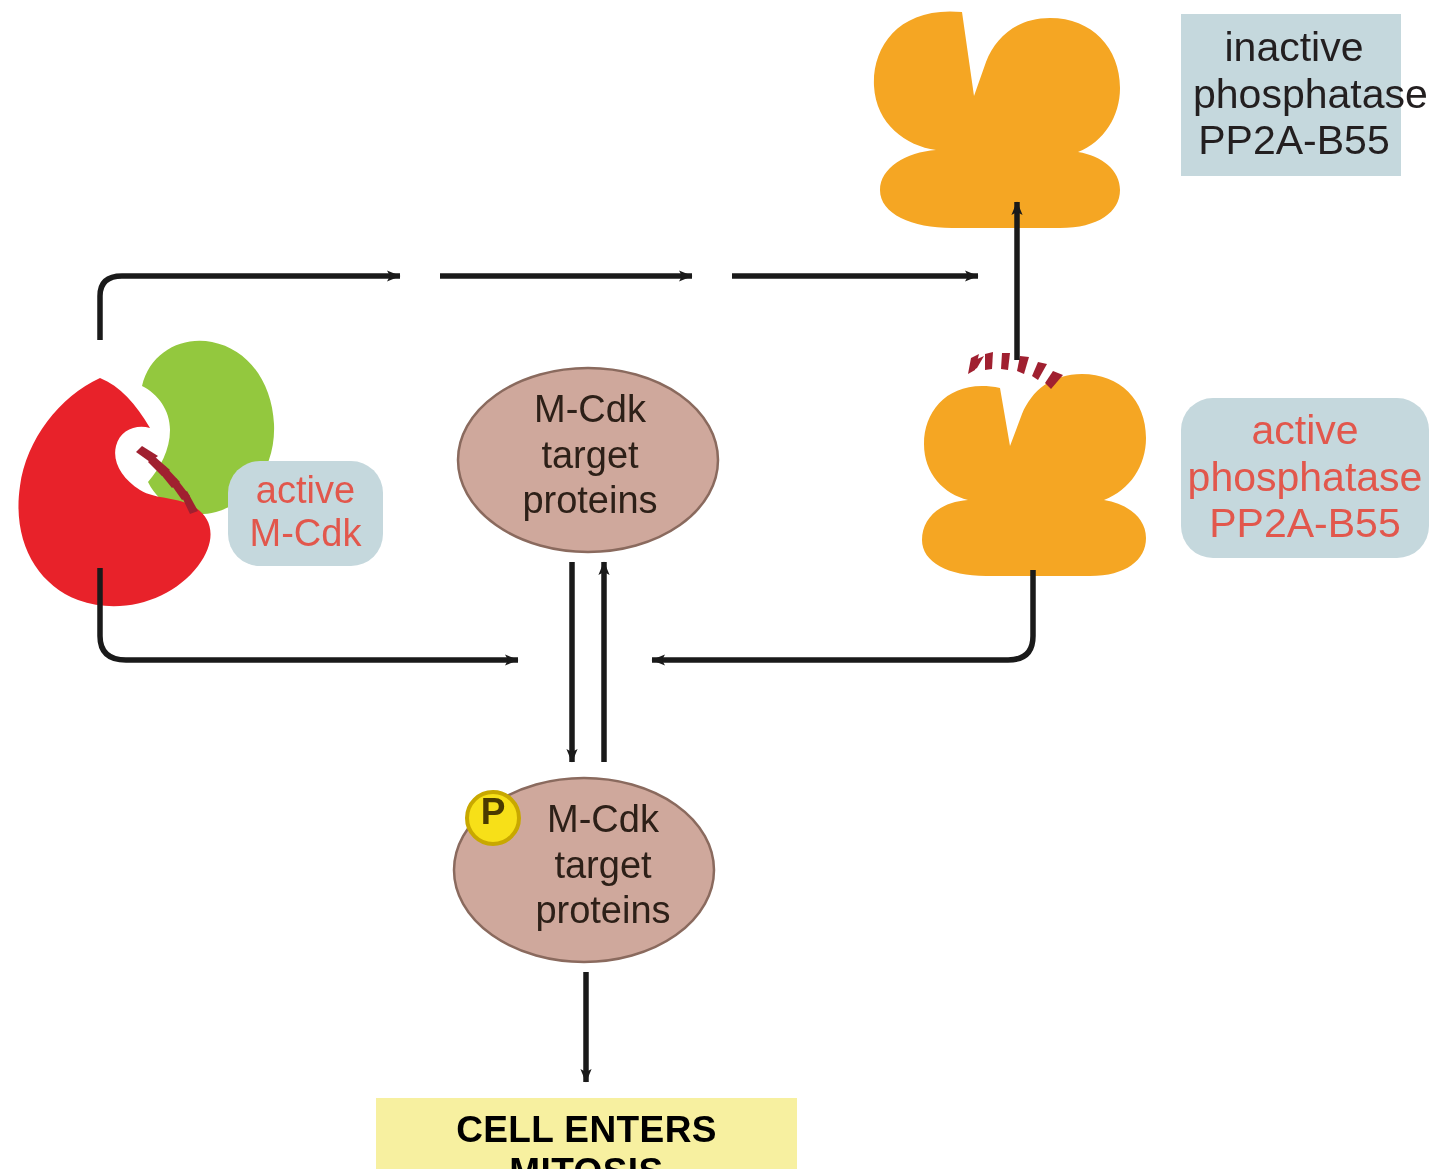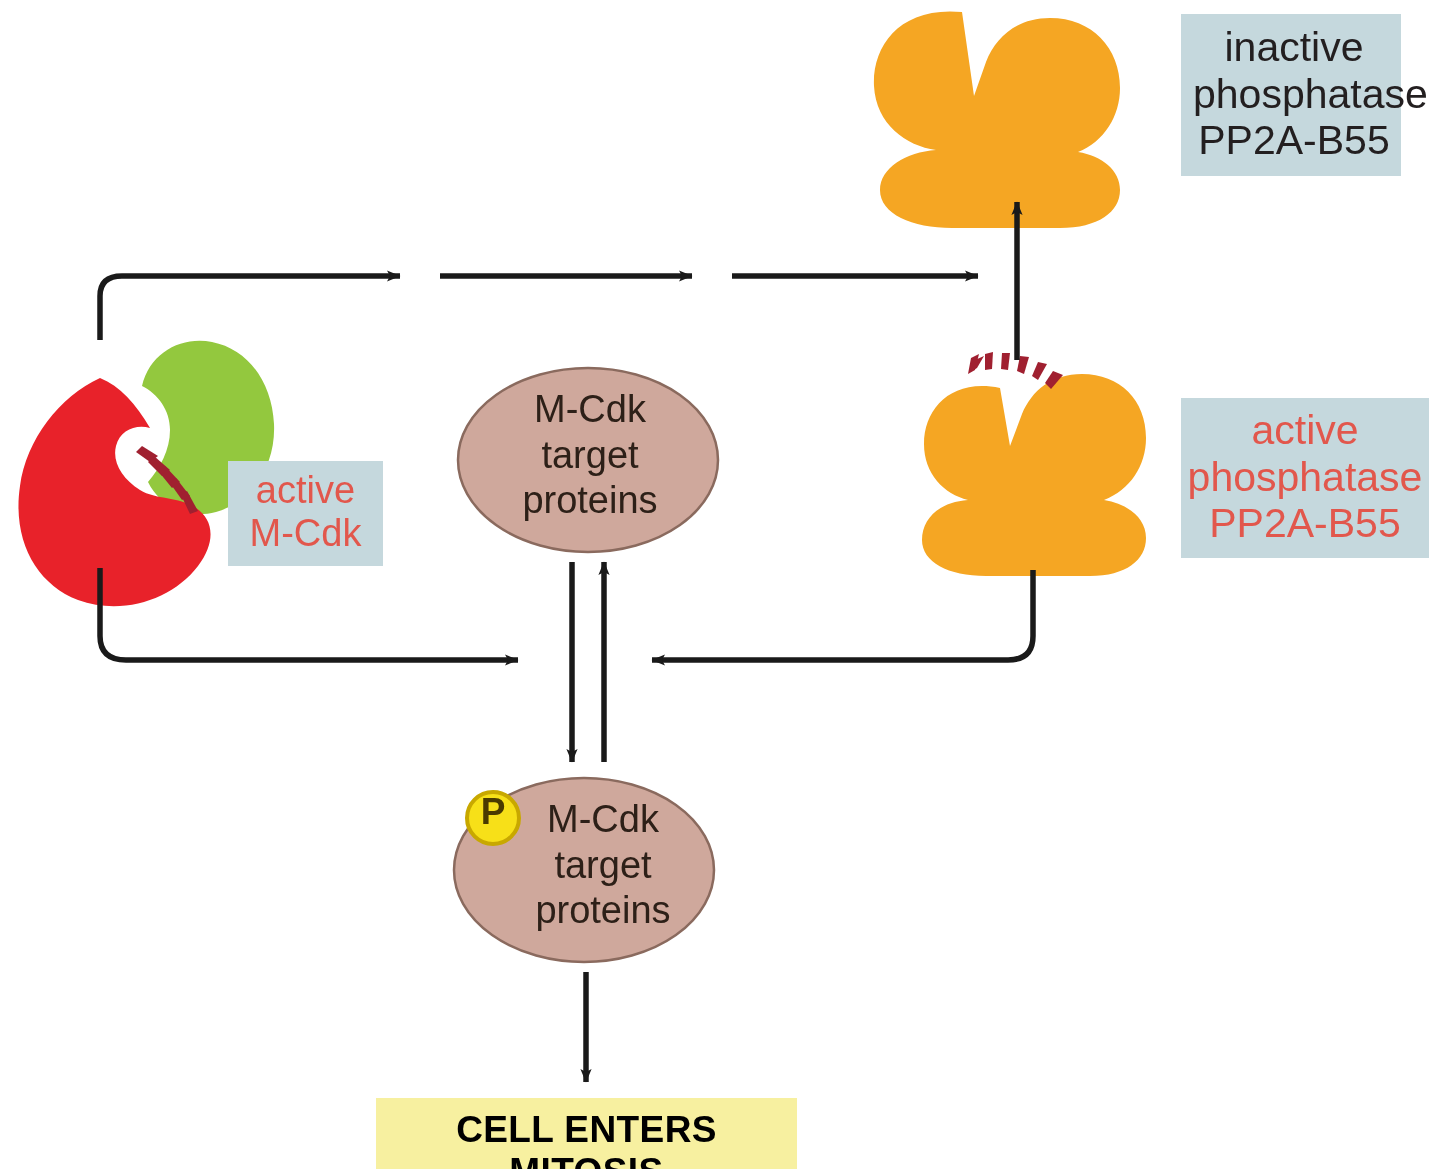--- a/index.html
+++ b/index.html
@@ -28,21 +28,21 @@
     position: absolute;
     box-sizing: border-box;
     text-align: center;
     line-height: 1.14;
     white-space: pre-line;
   }
   .lbl-box {
     background: #c5d8dd;
   }
   .txt-dark { color: #231f20; }
-  .txt-red  { color: #e2574c; }
+  .txt-red  { color: #e2574c; border-radius: 32px; }
 
   #label-inactive-phosphatase {
     left: 1181px;
     top: 14px;
     width: 220px;
     padding: 10px 6px 12px 12px;
     font-size: 41px;
   }
   #label-active-phosphatase {
     left: 1181px;

